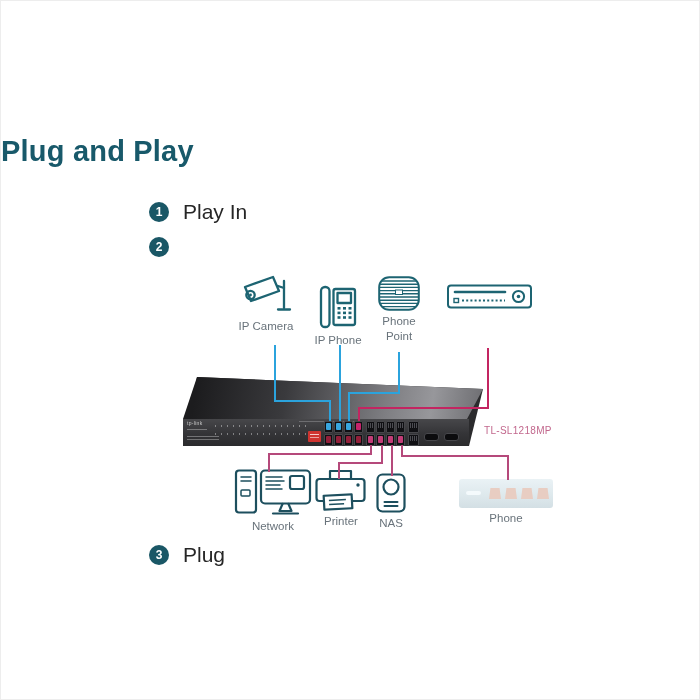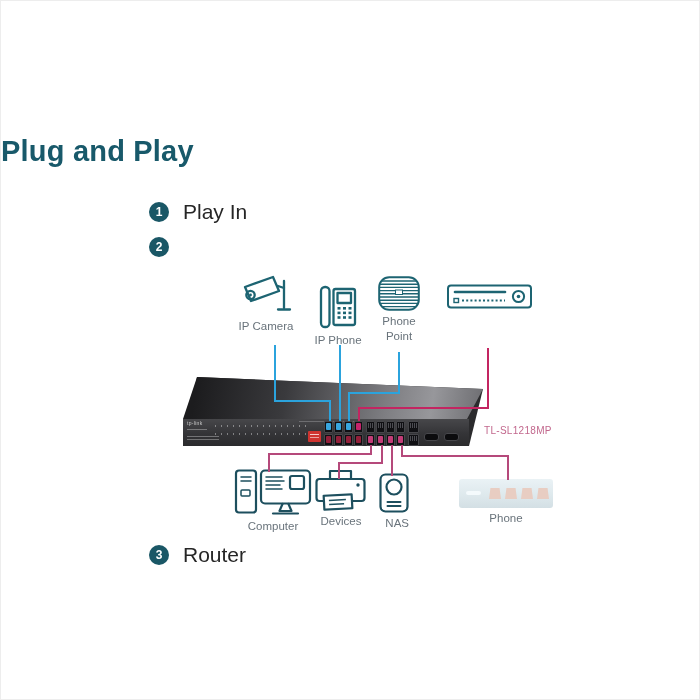--- a/index.html
+++ b/index.html
@@ -228,39 +228,39 @@
       <rect x="3" y="1.5" width="20" height="42" rx="3"></rect>
       <path d="M8 8 H18 M8 12 H18" stroke-width="1.5"></path>
       <rect x="8" y="21" width="9" height="6" rx="1" stroke-width="1.5"></rect>
       <rect x="28" y="1.5" width="49" height="33" rx="4"></rect>
       <path d="M33 8 H49 M33 12 H51 M33 16 H47 M33 20 H49" stroke-width="1.5"></path>
       <rect x="57" y="7" width="14" height="13" rx="2"></rect>
       <path d="M49.5 35 L46.5 42 H58.5 L55.5 35"></path>
       <path d="M40 44.5 H65"></path>
     </g>
   </svg>
-  <div class="dev-label">Computer</div>
+  <div class="dev-label">Network</div>
 </div>
 
 <div class="abs dev" style="left:314px; top:468px; width:52px;">
   <svg width="54" height="42" viewBox="0 0 54 42">
     <g fill="none" stroke="#1D4F5E" stroke-width="2.2" stroke-linejoin="round">
       <path d="M16 10 V2 H37 V10"></path>
       <rect x="2.5" y="10" width="48" height="22" rx="3"></rect>
       <g transform="rotate(-3 24 33)">
         <rect x="10" y="26" width="28" height="14" fill="#ffffff"></rect>
         <path d="M15 31 H32 M15 35 H30" stroke-width="1.5"></path>
       </g>
     </g>
     <circle cx="44" cy="16" r="1.7" fill="#1D4F5E"></circle>
   </svg>
-  <div class="dev-label">Devices</div>
-</div>
-
-<div class="abs dev" style="left:372px; top:472px; width:36px;align-items:flex-end;">
+  <div class="dev-label">Printer</div>
+</div>
+
+<div class="abs dev" style="left:372px; top:472px; width:36px;">
   <svg width="30" height="40" viewBox="0 0 30 40">
     <g fill="none" stroke="#1D4F5E" stroke-width="2.2" stroke-linecap="round">
       <rect x="1.5" y="1.5" width="27" height="37" rx="5"></rect>
       <circle cx="15" cy="14" r="7.5"></circle>
       <path d="M8.5 29 H21.5 M8.5 33 H21.5" stroke-width="2"></path>
     </g>
   </svg>
   <div class="dev-label">NAS</div>
 </div>
 
@@ -270,14 +270,14 @@
     <div class="router-port" style="left:30px;"></div>
     <div class="router-port" style="left:46px;"></div>
     <div class="router-port" style="left:62px;"></div>
     <div class="router-port" style="left:78px;"></div>
   </div>
   <div class="dev-label">Phone</div>
 </div>
 
 <div class="abs step" style="top:542px;">
   <div class="step-circle">3</div>
-  <div class="step-label">Router</div>
+  <div class="step-label">Plug</div>
 </div>
 
 </body></html>

